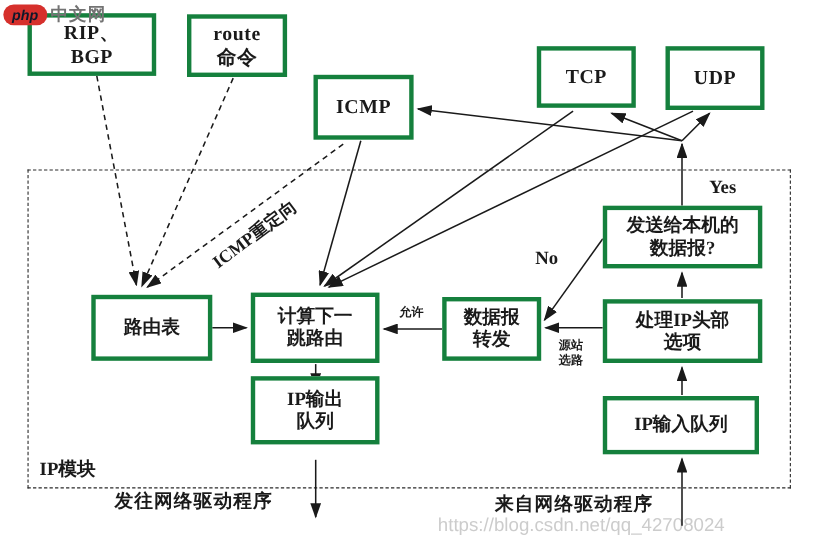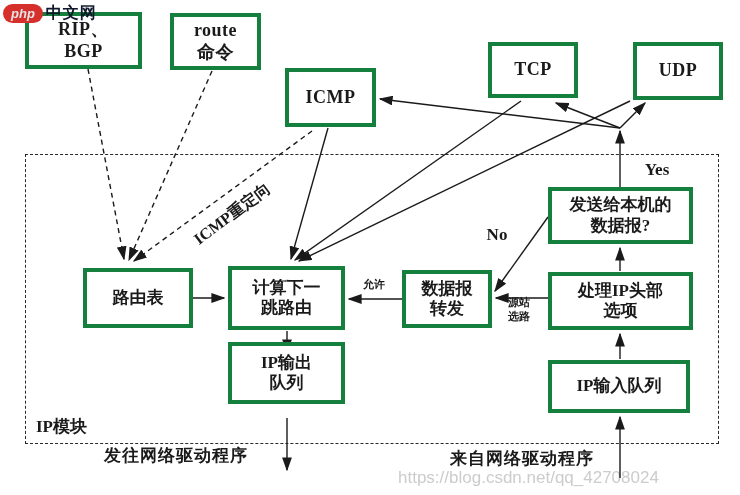--- a/index.html
+++ b/index.html
@@ -30,24 +30,24 @@
   #watermark{
     position:absolute;left:398px;top:451px;z-index:1;color:#cccccc;
     font-family:"Liberation Sans","DejaVu Sans",sans-serif;
     font-size:17px;font-weight:normal;white-space:nowrap;margin-top:17px;
   }
   #logo{
     position:absolute;left:3px;top:3px;z-index:5;display:flex;align-items:center;gap:3px;
     font-family:"Liberation Sans","DejaVu Sans",sans-serif;
   }
   #logo .badge{
-    background:#d6302c;color:#e5e5e5;font-style:italic;font-weight:bold;font-size:13px;
+    background:#d6302c;color:#0f172a;font-style:italic;font-weight:bold;font-size:13px;
     border-radius:10px;padding:2px 8px;line-height:15px;
   }
-  #logo .site{font-weight:bold;font-size:16px;color:#0f172a;letter-spacing:1px;}
+  #logo .site{font-weight:bold;font-size:16px;color:#737373;letter-spacing:1px;}
 </style>
 </head>
 <body>
 
 <div id="canvas">
 
   <div id="watermark">https://blog.csdn.net/qq_42708024</div>
 
   <div id="module-rect"></div>
 
@@ -91,37 +91,37 @@
     <span class="badge">php</span>
     <span class="site">中文网</span>
   </div>
 
   <div class="box latin" style="left:25px;top:12px;width:117px;height:57px;">RIP、
 BGP</div>
   <div class="box latin" style="left:170px;top:13px;width:91px;height:57px;">route
 命令</div>
   <div class="box latin" style="left:285px;top:68px;width:91px;height:59px;">ICMP</div>
   <div class="box latin" style="left:488px;top:42px;width:90px;height:56px;">TCP</div>
-  <div class="box latin" style="left:605px;top:42px;width:90px;height:58px;margin-left:28px;">UDP</div>
+  <div class="box latin" style="left:605px;top:42px;width:90px;height:58px;">UDP</div>
 
   <div class="box" style="left:83px;top:268px;width:110px;height:60px;">路由表</div>
   <div class="box" style="left:228px;top:266px;width:117px;height:64px;">计算下一
 跳路由</div>
   <div class="box" style="left:548px;top:272px;width:145px;height:58px;">处理IP头部
 选项</div>
   <div class="box" style="left:402px;top:270px;width:90px;height:58px;">数据报
 转发</div>
   <div class="box" style="left:548px;top:187px;width:145px;height:57px;">发送给本机的
 数据报?</div>
   <div class="box" style="left:228px;top:342px;width:117px;height:62px;">IP输出
 队列</div>
   <div class="box" style="left:548px;top:360px;width:142px;height:53px;">IP输入队列</div>
 
   <span class="lbl" id="icmp-redirect" style="left:165px;top:204px;">ICMP重定向</span>
   <span class="lbl" style="left:352px;top:278px;width:44px;">允许</span>
   <span class="lbl plain" style="left:479px;top:225px;width:36px;">No</span>
   <span class="lbl plain" style="left:637px;top:160px;width:40px;">Yes</span>
-  <span class="lbl" style="left:496px;top:296px;width:46px;line-height:1.25;">源站
+  <span class="lbl" style="left:496px;top:308px;width:46px;line-height:1.25;">源站
 选路</span>
   <span class="lbl plain" style="left:36px;top:417px;">IP模块</span>
   <span class="lbl plain" style="left:104px;top:446px;letter-spacing:1px;">发往网络驱动程序</span>
   <span class="lbl plain" style="left:450px;top:449px;letter-spacing:1px;">来自网络驱动程序</span>
 </div>
 
 </body></html>

